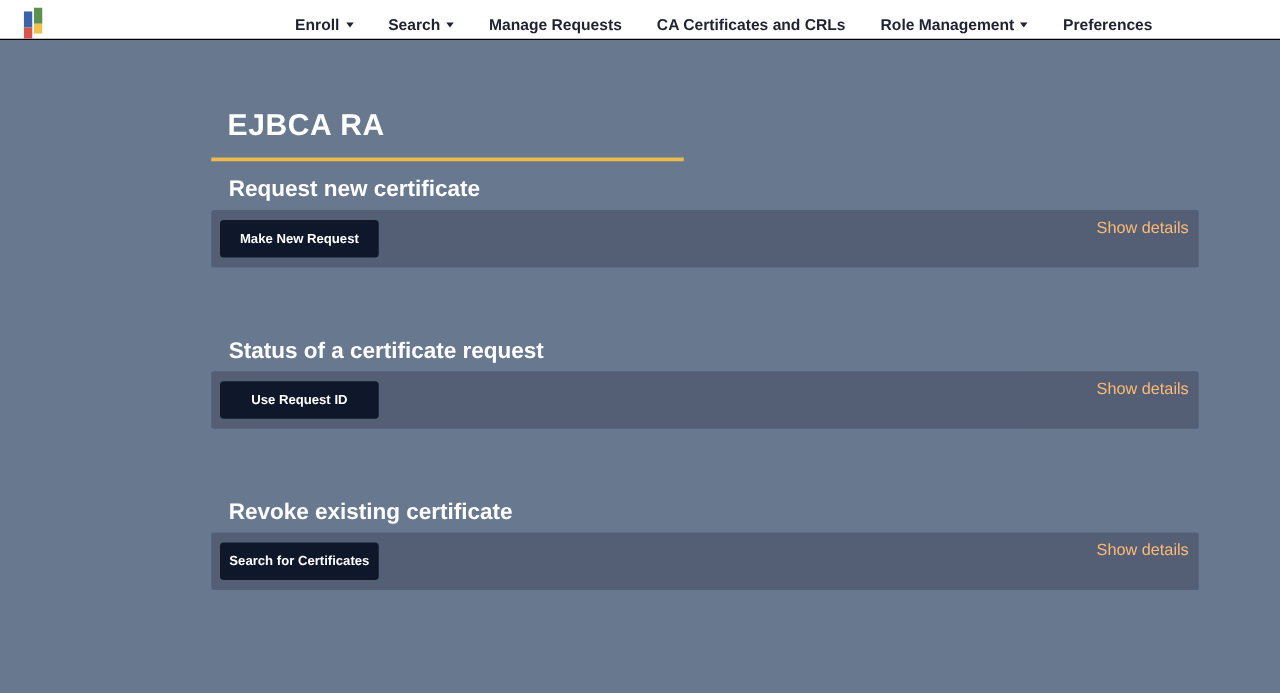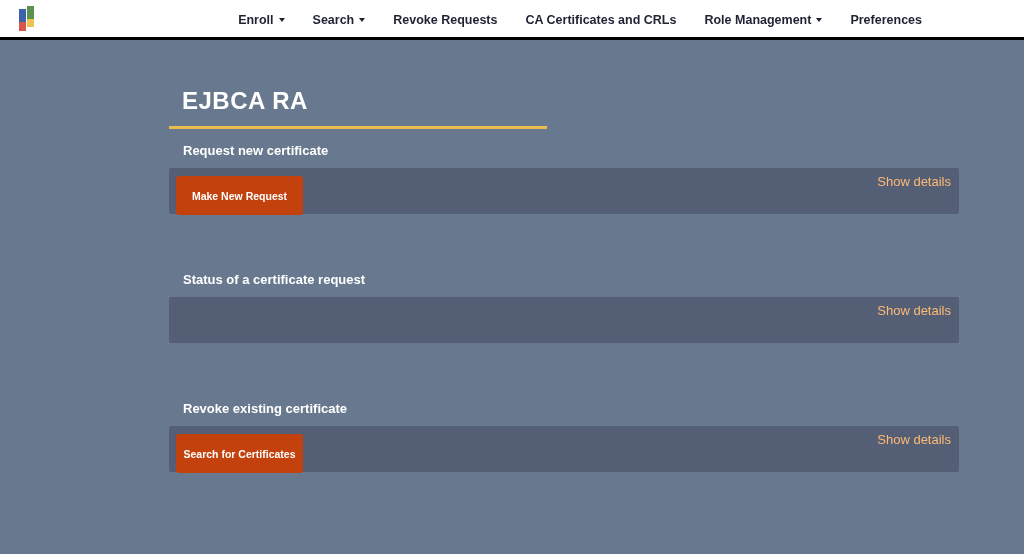--- a/index.html
+++ b/index.html
@@ -8,23 +8,23 @@
     width: 1024px; height: 554px;
     background: #68798f;
     font-family: "Liberation Sans", sans-serif;
     overflow: hidden;
     position: relative;
   }
 
   
   .navbar {
     position: absolute; top: 0; left: 0; right: 0;
-    height: 40px;
+    height: 32px;
     background: #ffffff;
-    border-bottom: 3px solid #000000;
+    border-bottom: 1px solid #000000;
   }
   .logo {
     position: absolute; left: 19px; top: 6px;
     width: 16px; height: 26px;
   }
   .logo .bar { position: absolute; width: 7px; overflow: hidden; }
   .logo .bar-left  { left: 0; top: 3px; height: 22px; }
   .logo .bar-right { left: 8px; top: 0; height: 21px; }
   .seg { width: 100%; }
   .seg-blue   { height: 13px; background: #3b63aa; }
@@ -60,36 +60,36 @@
     font-size: 24px; font-weight: bold; line-height: 29px;
     color: #ffffff; letter-spacing: 0.5px;
   }
   .title-rule {
     margin-top: 11px;
     width: 378px; height: 3px;
     background: #e9bc4d;
   }
   .section-heading {
     margin: 13px 0 0 14px;
-    font-size: 13px; font-weight: bold; line-height: 18px;
+    font-size: 18px; font-weight: bold; line-height: 18px;
     color: #ffffff;
   }
   .section + .section .section-heading,
   .section ~ .section .section-heading { margin-top: 57px; }
   .panel {
     position: relative;
     margin-top: 8px;
     height: 46px;
     background: #545f76;
     border-radius: 2px;
   }
   .panel-button {
     position: absolute; left: 7px; top: 8px;
-    width: 127px; height: 39px;
-    background: #c2410c;
+    width: 127px; height: 30px;
+    background: #0f172a;
     border: none; border-radius: 3px;
     color: #ffffff; font-weight: bold; font-size: 10.5px;
     font-family: inherit;
     cursor: pointer;
   }
   .show-details {
     position: absolute; right: 8px; top: 6px;
     font-size: 13px; color: #fdba74;
     text-decoration: none; cursor: pointer;
   }
@@ -112,21 +112,21 @@
   <nav class="nav">
     <div class="nav-item">
       <span>Enroll</span>
       <span class="caret"></span>
     </div>
     <div class="nav-item">
       <span>Search</span>
       <span class="caret"></span>
     </div>
     <div class="nav-item">
-      <span>Revoke Requests</span>
+      <span>Manage Requests</span>
     </div>
     <div class="nav-item">
       <span>CA Certificates and CRLs</span>
     </div>
     <div class="nav-item">
       <span>Role Management</span>
       <span class="caret"></span>
     </div>
     <div class="nav-item">
       <span>Preferences</span>
@@ -142,20 +142,21 @@
     <div class="section-heading">Request new certificate</div>
     <div class="panel">
       <button class="panel-button">Make New Request</button>
       <a class="show-details">Show details</a>
     </div>
   </div>
 
   <div class="section">
     <div class="section-heading">Status of a certificate request</div>
     <div class="panel">
+      <button class="panel-button">Use Request ID</button>
       <a class="show-details">Show details</a>
     </div>
   </div>
 
   <div class="section">
     <div class="section-heading">Revoke existing certificate</div>
     <div class="panel">
       <button class="panel-button">Search for Certificates</button>
       <a class="show-details">Show details</a>
     </div>

